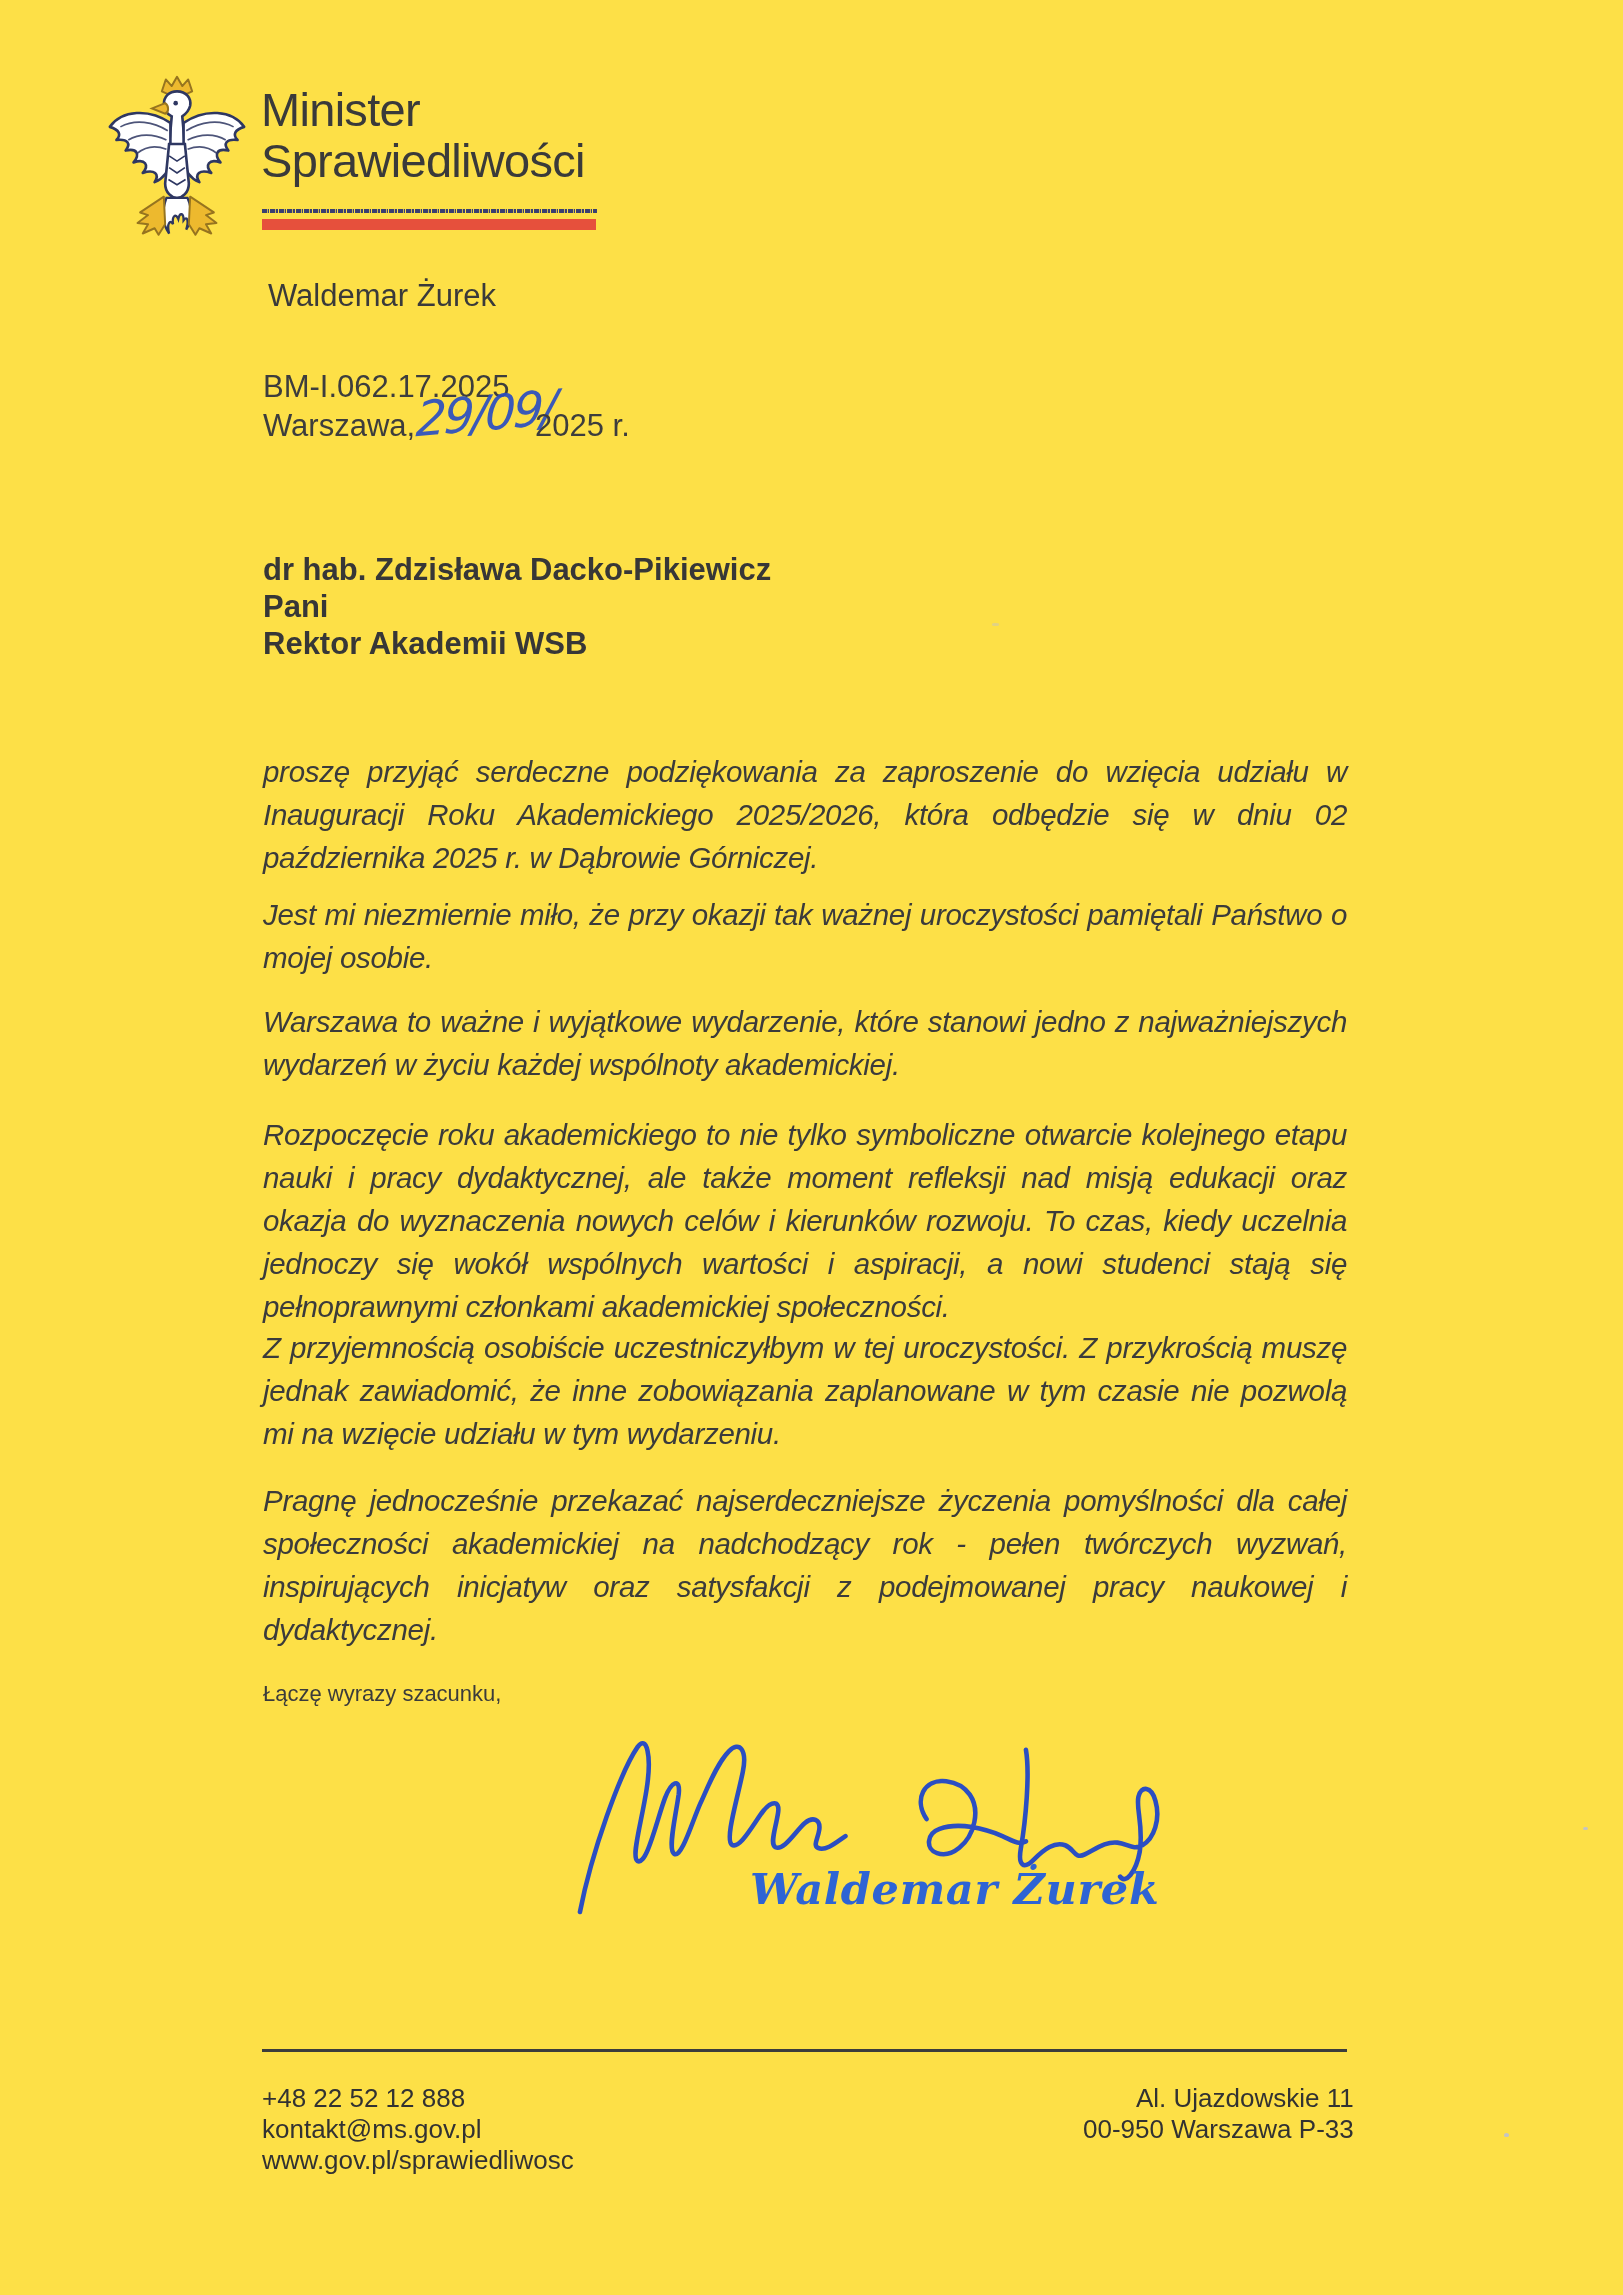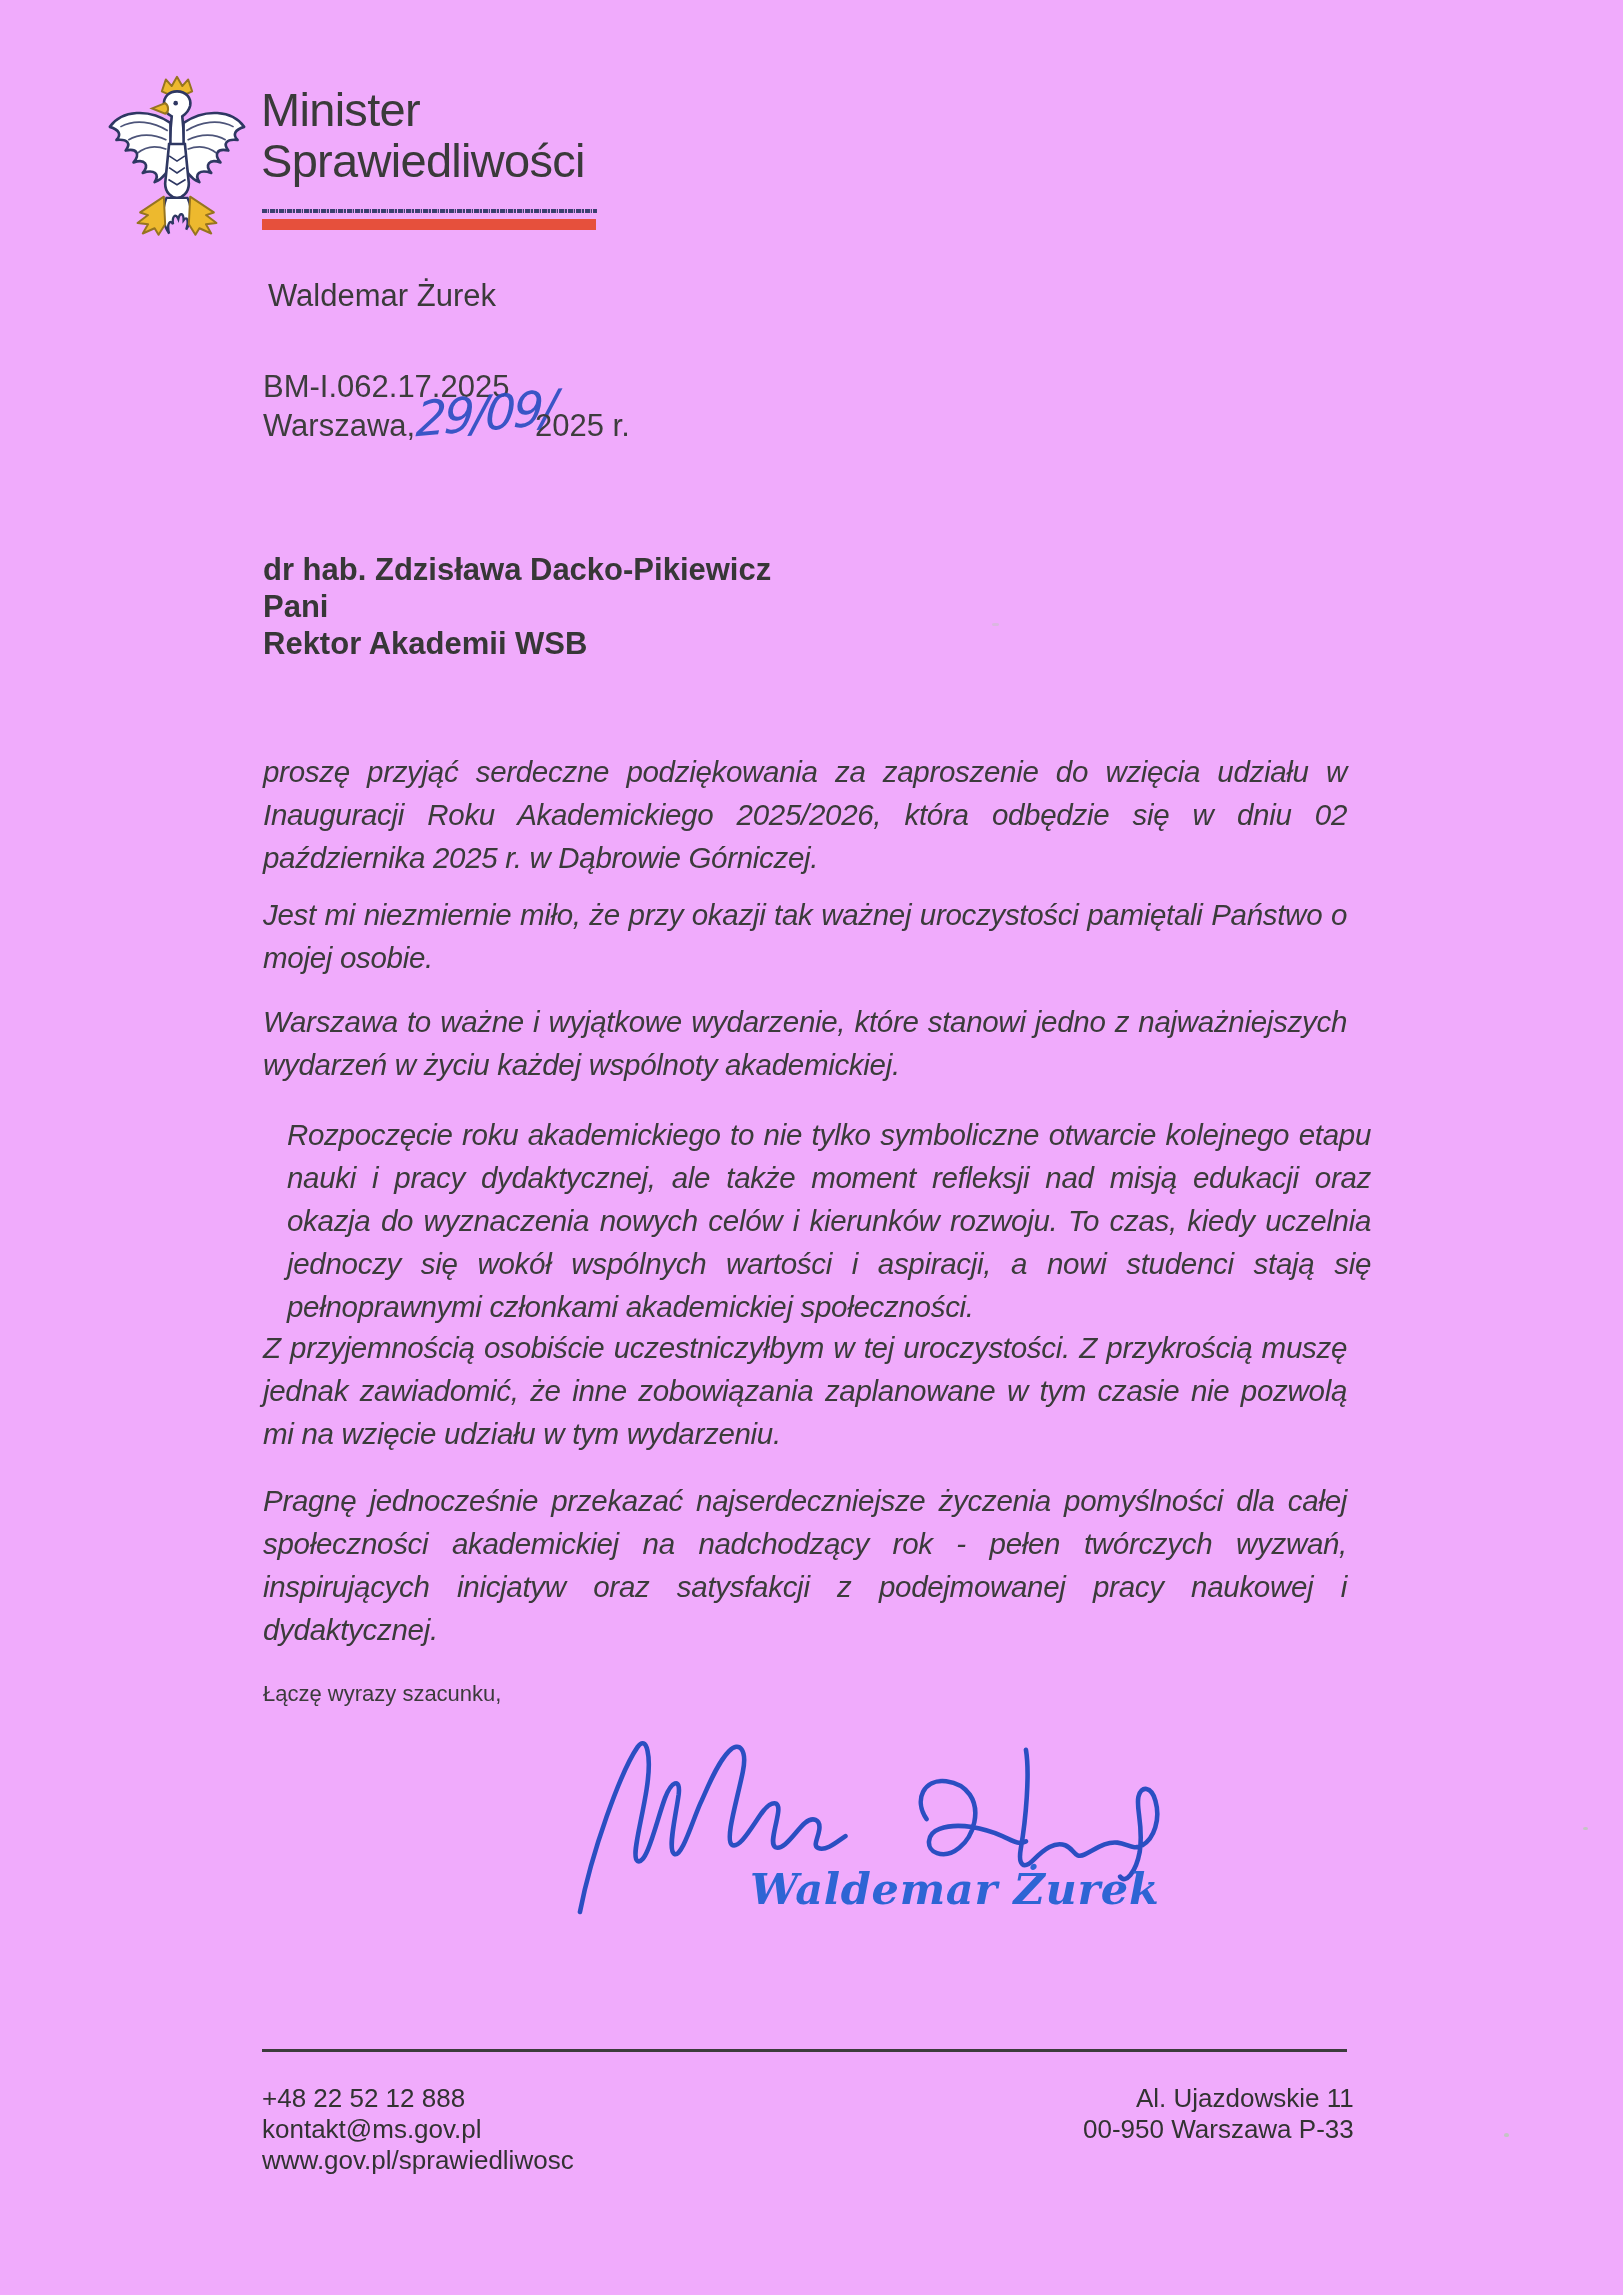--- a/index.html
+++ b/index.html
@@ -1,19 +1,19 @@
 <!DOCTYPE html>
 <html style="font-size:10.5px"><head>
 <meta charset="utf-8">
 <style>
   html,body{margin:0;padding:0;background:#8a8a8a;}
   .page{
     position:relative;
     width:1623px;height:2295px;
-    background:#f0abfc;
+    background:#fde047;
     font-family:"Liberation Sans", sans-serif;
     color:#3b3b3b;
     overflow:hidden;
   }
   
   .emblem{position:absolute;left:98px;top:71px;width:158px;height:169px;}
   .brand{position:absolute;left:261px;top:84px;font-size:47px;line-height:1.09;
          letter-spacing:-0.7px;color:#3a3a3a;font-weight:400;}
   .rule-navy{position:absolute;left:262px;top:209px;width:335px;height:3.9px;
      background:repeating-linear-gradient(90deg,#3b4070 0 4.6px,rgba(59,64,112,.25) 4.6px 5.9px,#3b4070 5.9px 7.2px,transparent 7.2px 8.5px);}
@@ -25,21 +25,21 @@
   .handwritten-date{position:absolute;left:416px;top:385px;font-size:48px;
      color:#2b4ec2;font-style:italic;transform:rotate(-5deg) skewX(-8deg);
      font-family:"DejaVu Sans", sans-serif;letter-spacing:-2.6px;opacity:.92;}
   
   .recipient{position:absolute;left:263px;top:551px;font-size:31px;font-weight:bold;
      color:#373737;line-height:37px;}
   
   .para{position:absolute;left:263px;width:1084px;font-size:29.5px;font-style:italic;
      line-height:43px;text-align:justify;color:#3b3b3b;letter-spacing:-0.3px;margin:0;}
   .p1{top:750px;} .p2{top:893px;} .p3{top:1000px;}
-  .p4{top:1113px;margin-left:24px;} .p5{top:1326px;} .p6{top:1479px;}
+  .p4{top:1113px;} .p5{top:1326px;} .p6{top:1479px;}
   .closing{position:absolute;left:263px;top:1681px;font-size:22px;color:#3b3b3b;}
   
   .signature-ink{position:absolute;left:560px;top:1721px;width:635px;height:206px;}
   .stamp-name{position:absolute;left:750px;top:1864px;font-size:43px;
      font-family:"DejaVu Serif", serif;font-weight:bold;font-style:italic;
      color:#2e64d4;letter-spacing:0.7px;}
   
   .footer-rule{position:absolute;left:262px;top:2049px;width:1085px;height:3.3px;background:#3c3c3c;}
   .footer-left{position:absolute;left:262px;top:2083px;font-size:26px;color:#323232;line-height:31px;}
   .footer-right{position:absolute;left:1083px;top:2083px;font-size:26px;color:#323232;line-height:31px;text-align:right;}

